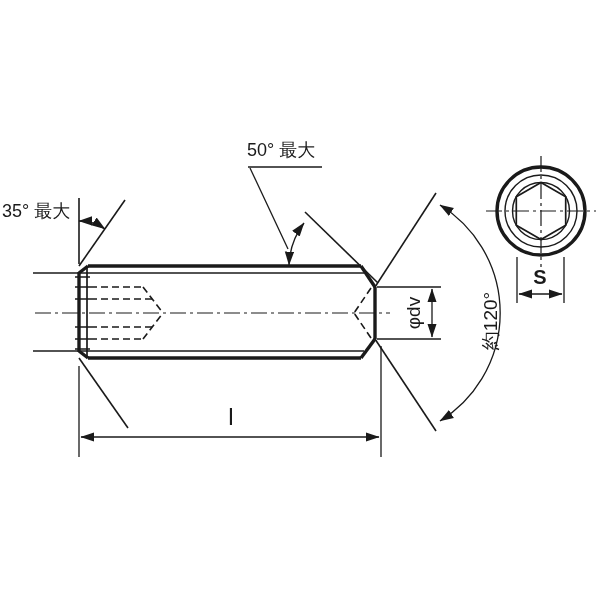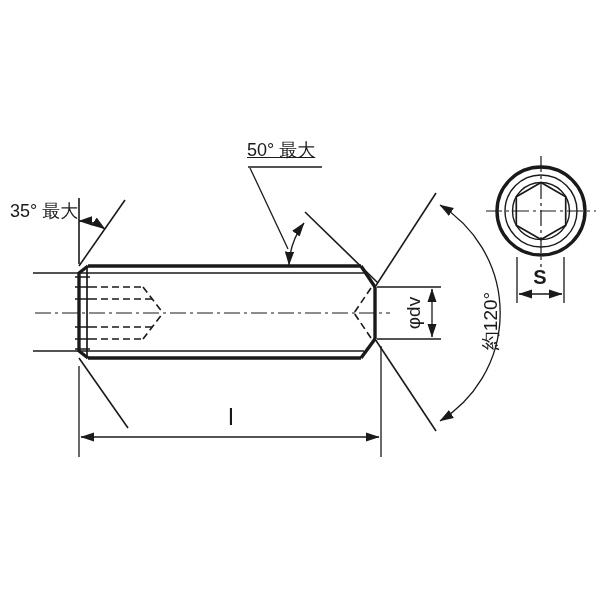--- a/index.html
+++ b/index.html
@@ -8,22 +8,22 @@
   svg{position:absolute;left:0;top:0;}
   svg *{vector-effect:none;}
   .k{stroke:#1a1a1a;stroke-width:3.4;fill:none;}
   .m{stroke:#1a1a1a;stroke-width:1.7;fill:none;}
   .t{stroke:#1a1a1a;stroke-width:1.4;fill:none;}
   .c{stroke:#1a1a1a;stroke-width:1.6;fill:none;}
   .d{stroke:#1a1a1a;stroke-width:1.3;fill:none;}
   .h{stroke:#1a1a1a;stroke-width:1.6;fill:none;stroke-dasharray:7 4;}
   .cl{stroke:#1a1a1a;stroke-width:1.2;fill:none;stroke-dasharray:16 4 3 4;}
   .lbl{position:absolute;white-space:nowrap;color:#1a1a1a;line-height:1.1;}
-  .lbl-35{left:10px;top:202px;font-size:18px;}
-  .lbl-50{left:247px;top:141px;font-size:18px;text-decoration:underline;}
+  .lbl-35{left:2px;top:202px;font-size:18px;}
+  .lbl-50{left:247px;top:141px;font-size:18px;}
   .lbl-l{left:221px;top:404px;width:20px;text-align:center;font-size:24px;}
   .lbl-s{left:525px;top:266px;width:30px;text-align:center;font-size:20px;font-weight:bold;}
   .lbl-dv{left:385px;top:302px;width:60px;height:22px;text-align:center;font-size:19px;
           transform:rotate(-90deg);transform-origin:center center;}
   .lbl-120{left:450px;top:310px;width:84px;height:22px;text-align:center;font-size:19px;
            transform:rotate(-90deg);transform-origin:center center;}
 </style>
 </head>
 <body>
 

